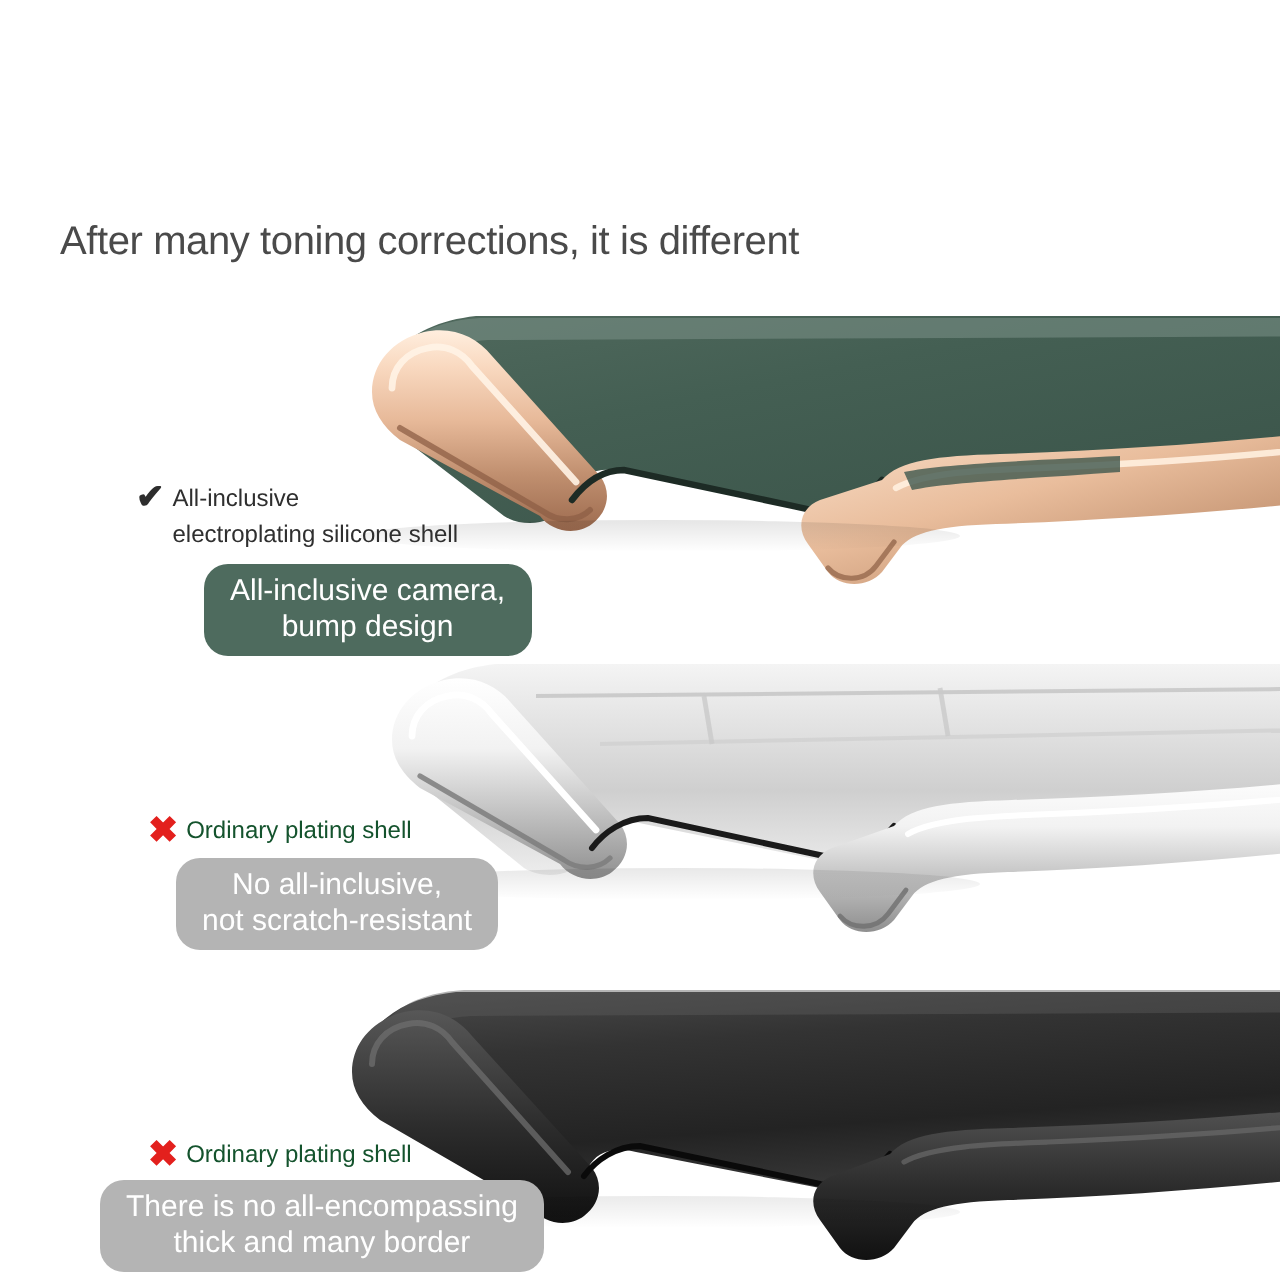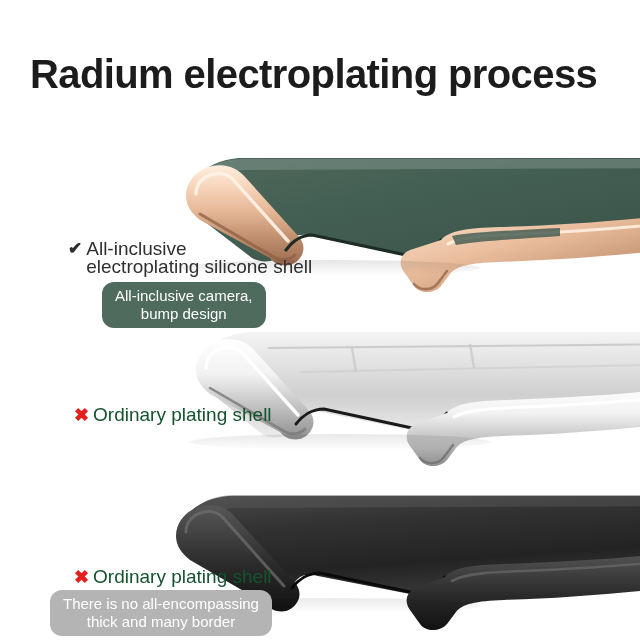--- a/index.html
+++ b/index.html
@@ -62,21 +62,21 @@
     font-size: 17px;
     font-weight: bold;
     line-height: 18px;
     margin-right: 4px;
     flex: 0 0 auto;
   }
   .mark.ok  { color: #2d2d2d; }
   .mark.bad { color: #e3201d; font-size: 18px; }
 
   .head-text {
-    font-size: 19px;
+    font-size: 12px;
     line-height: 18px;
     white-space: pre-line;
   }
   .head-text.ok  { color: #2f2f2f; }
   .head-text.bad { color: #14532d; }
 
   .badge {
     display: inline-block;
     border-radius: 12px;
     color: #ffffff;
@@ -316,37 +316,39 @@
                    C 404 602, 406 592, 416 588 Z" fill="url(#blackRim)"></path>
           <path d="M 452 581 C 466 573, 496 572, 524 571 C 594 568, 652 564, 700 557" fill="none" stroke="#6a6a6a" stroke-width="2.6" stroke-linecap="round" opacity="0.7"></path>
 
           <ellipse cx="330" cy="606" rx="150" ry="8" fill="url(#shadowFade)" opacity="0.4"></ellipse>
         </g>
 
       </g>
     </svg>
   </div>
 
-  <div id="title">Radium electroplating process</div>
+  <div id="subtitle">After many toning corrections, it is different</div>
 
   <div class="anno" id="anno-1">
     <div class="anno-head">
       <span class="mark ok">✔</span>
       <span class="head-text ok">All-inclusive
 electroplating silicone shell</span>
     </div>
     <div class="badge green">All-inclusive camera,
 bump design</div>
   </div>
 
   <div class="anno" id="anno-2">
     <div class="anno-head">
       <span class="mark bad">✖</span>
       <span class="head-text bad">Ordinary plating shell</span>
     </div>
+    <div class="badge gray">No all-inclusive,
+not scratch-resistant</div>
   </div>
 
   <div class="anno" id="anno-3">
     <div class="anno-head">
       <span class="mark bad">✖</span>
       <span class="head-text bad">Ordinary plating shell</span>
     </div>
     <div class="badge gray">There is no all-encompassing
 thick and many border</div>
   </div>

